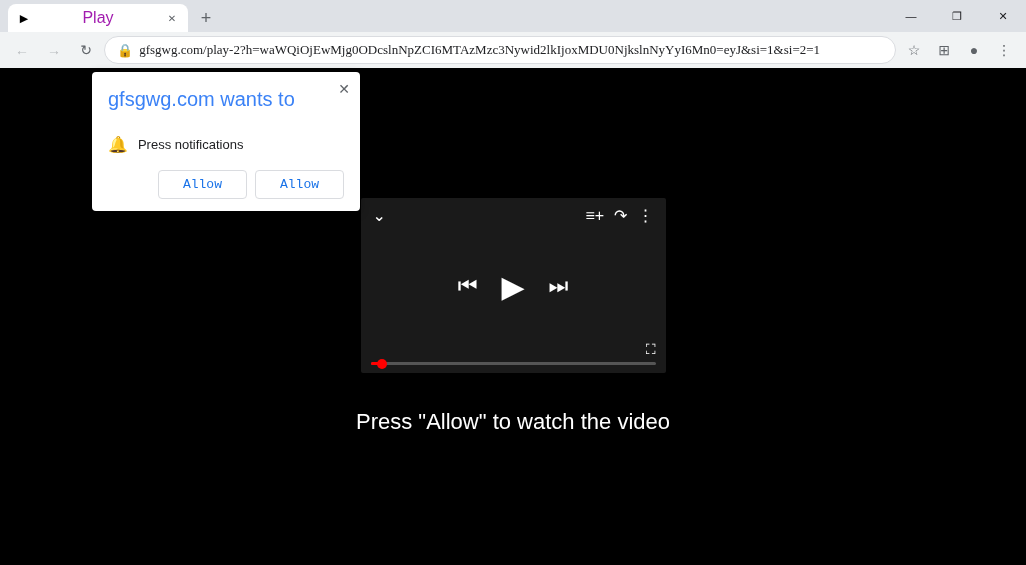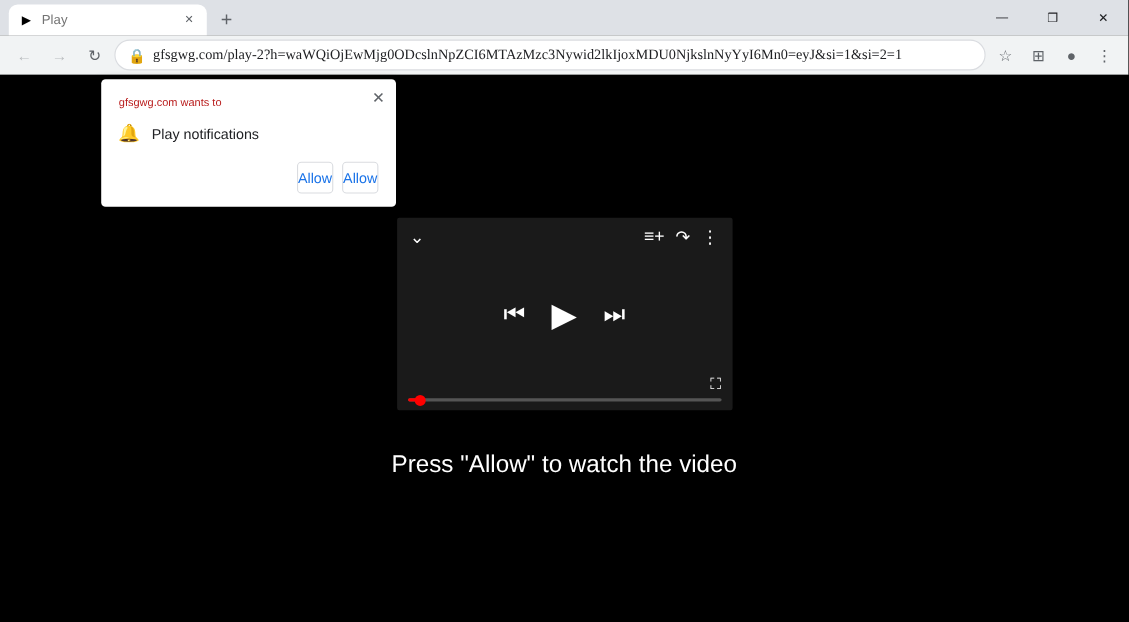--- a/index.html
+++ b/index.html
@@ -36,26 +36,27 @@
       gap: 6px;
       min-width: 180px;
       position: relative;
     }
     .tab-favicon {
       width: 16px; height: 16px;
       display: flex; align-items: center; justify-content: center;
       font-size: 11px;
     }
     .tab-title {
-      font-size: 12px;
-      color: #737373;
+      font-size: 16px;
+      color: #a21caf;
       flex: 1;
       white-space: nowrap;
       overflow: hidden;
       text-overflow: ellipsis;
+      text-align: center;
     }
     .tab-close {
       width: 16px; height: 16px;
       border-radius: 50%;
       display: flex; align-items: center; justify-content: center;
       font-size: 10px;
       color: #5f6368;
       cursor: pointer;
     }
     .new-tab-btn {
@@ -161,23 +162,23 @@
     }
     .popup-close {
       position: absolute;
       top: 10px; right: 10px;
       font-size: 14px;
       color: #5f6368;
       cursor: pointer;
       line-height: 1;
     }
     .popup-title {
-      font-size: 10px;
-      color: #b91c1c;
-      margin-bottom: 12px;
+      font-size: 20px;
+      color: #3b82f6;
+      margin-bottom: 24px;
       font-weight: 400;
     }
     .popup-permission {
       display: flex;
       align-items: center;
       gap: 10px;
       margin-bottom: 16px;
     }
     .popup-bell {
       font-size: 16px;
@@ -186,27 +187,28 @@
     .popup-permission-text {
       font-size: 13px;
       color: #202124;
     }
     .popup-buttons {
       display: flex;
       justify-content: flex-end;
       gap: 8px;
     }
     .popup-btn {
-      padding: 6px 0;
+      padding: 6px 24px;
       border-radius: 4px;
       font-size: 13px;
       font-weight: 500;
       cursor: pointer;
       border: none;
       outline: none;
+      font-family: Liberation Mono, monospace;
     }
     .popup-btn-allow {
       background: transparent;
       color: #1a73e8;
       border: 1px solid #dadce0;
     }
     .popup-btn-block {
       background: transparent;
       color: #1a73e8;
       border: 1px solid #dadce0;
@@ -344,21 +346,21 @@
   </div>
 </div>
 
 <div class="browser-content">
 
   <div class="notification-popup">
     <span class="popup-close">✕</span>
     <div class="popup-title">gfsgwg.com wants to</div>
     <div class="popup-permission">
       <span class="popup-bell">🔔</span>
-      <span class="popup-permission-text">Play notifications</span>
+      <span class="popup-permission-text">Press notifications</span>
     </div>
     <div class="popup-buttons">
       <button class="popup-btn popup-btn-allow">Allow</button>
       <button class="popup-btn popup-btn-block">Allow</button>
     </div>
   </div>
 
   <div class="video-player">
     <div class="video-top-bar">
       <span class="video-chevron">⌄</span>

